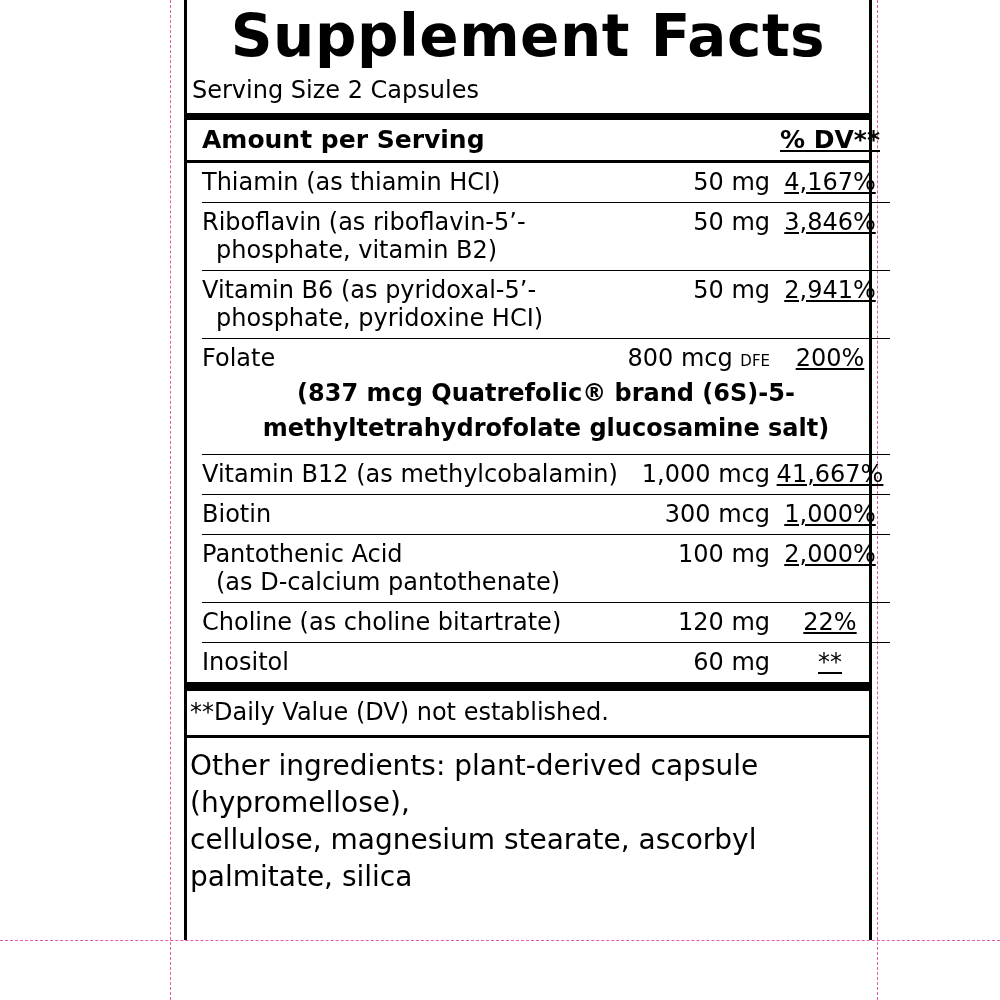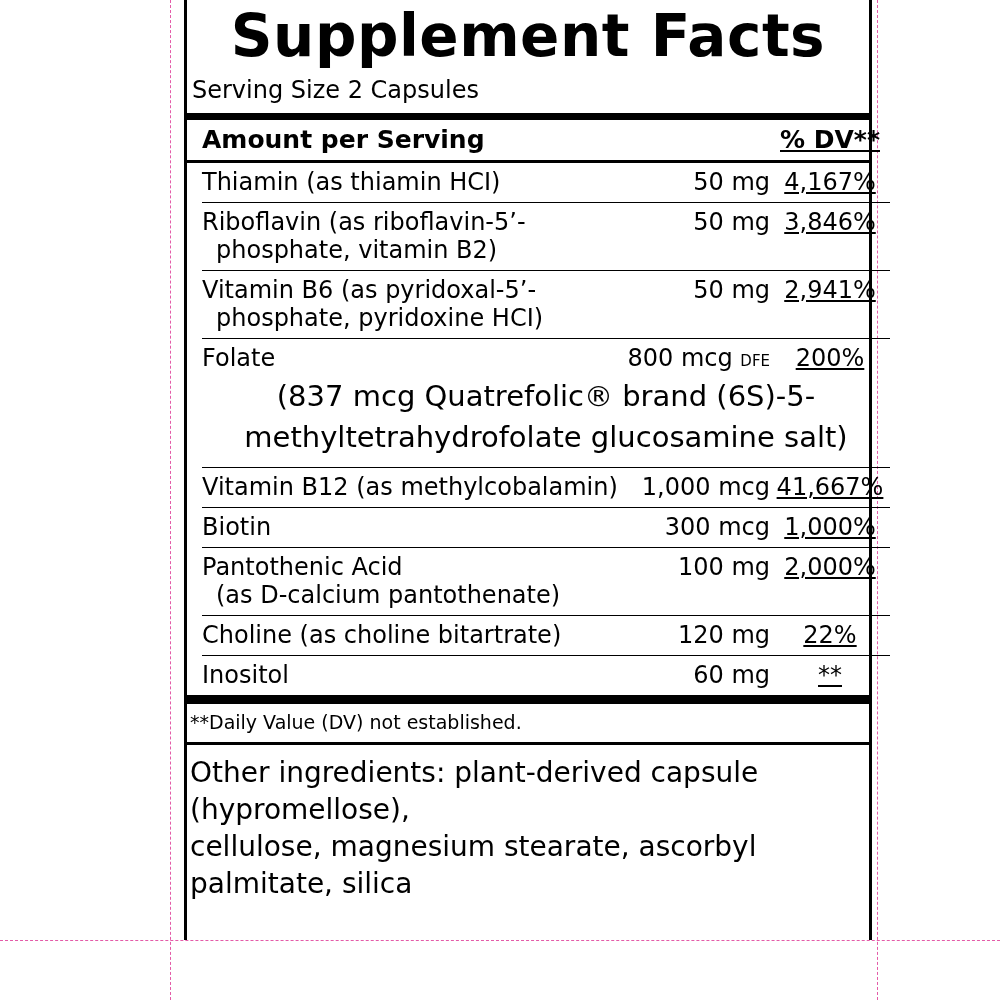--- a/index.html
+++ b/index.html
@@ -126,26 +126,27 @@
   }
   .sub {
     display: block;
     padding-left: 14px;
   }
   .small-unit {
     font-size: 15px;
   }
   .folate-note {
     text-align: center;
-    font-size: 29px;
+    font-size: 24px;
     line-height: 1.3;
     padding: 0 4px 4px 4px;
+    font-weight: bold;
   }
   .dv-note {
-    font-size: 19px;
+    font-size: 24px;
     padding: 7px 6px 9px 6px;
   }
   .other {
     font-size: 28px;
     line-height: 1.32;
     padding: 10px 6px 0 6px;
   }
   .panel-border-left {
     position: absolute;
     left: 184px;

